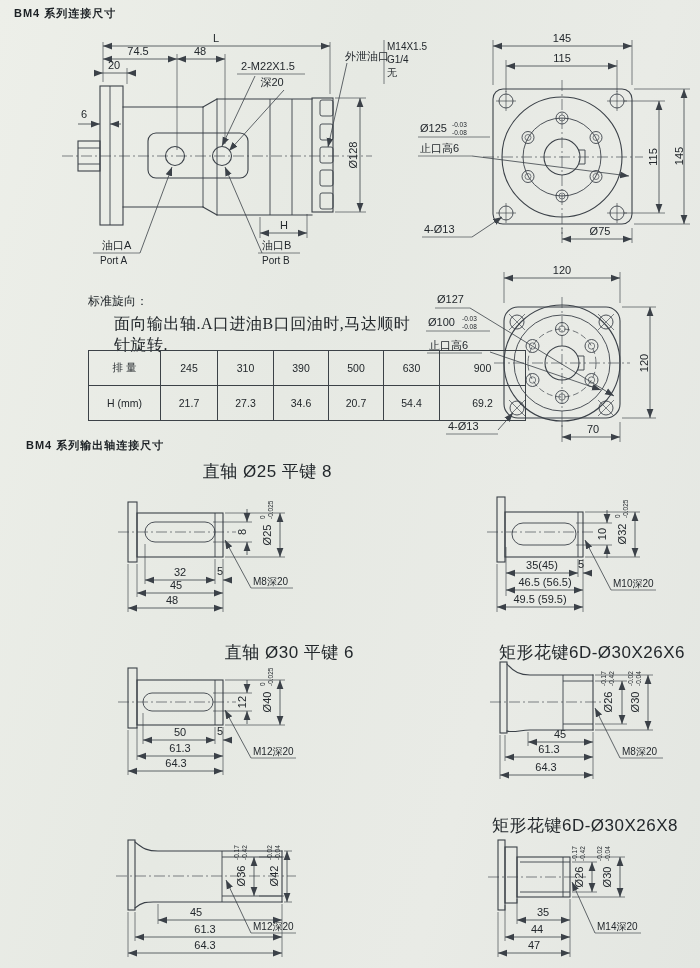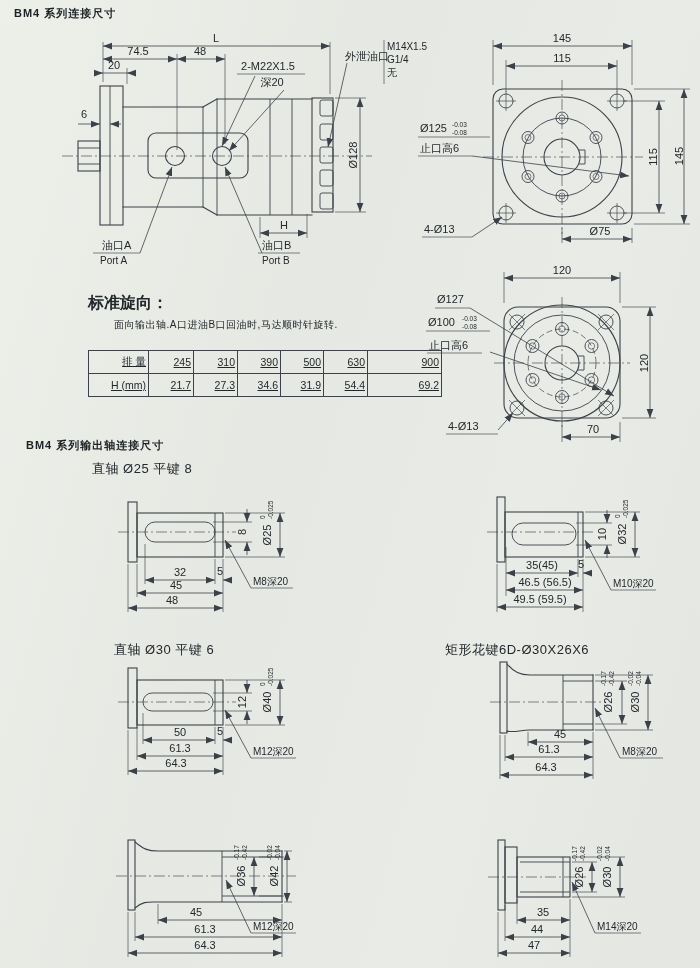--- a/index.html
+++ b/index.html
@@ -1,25 +1,25 @@
 <!DOCTYPE html>
 <html><head>
 <meta charset="utf-8">
 <style>
   html,body{margin:0;padding:0;background:#d8dad6;}
   .page{position:relative;width:700px;height:968px;margin:0 auto;overflow:hidden;
         background:linear-gradient(105deg,#edefe9 0%,#e6e9e3 40%,#e9ebe6 70%,#e3e6e1 100%);
         font-family:"Liberation Sans",sans-serif;color:#22272b;}
   .abs{position:absolute;}
   .sec-title{font-size:11px;font-weight:bold;letter-spacing:1px;color:#1c2125;}
-  .shaft-title{font-size:13px;text-align:left;color:#23282c;letter-spacing:0.5px;}
-  .rot-head{font-size:16px;font-weight:bold;}
-  .rot-body{font-size:10px;padding-left:26px;margin-top:4px;letter-spacing:0.5px;}
+  .shaft-title{font-size:17px;text-align:right;color:#23282c;letter-spacing:0.5px;}
+  .rot-head{font-size:12px;font-weight:normal;}
+  .rot-body{font-size:16px;padding-left:26px;margin-top:4px;letter-spacing:0.5px;font-family:Liberation Serif, serif;}
   table.spec{border-collapse:collapse;font-size:10.5px;color:#22272b;}
-  table.spec td{border:1px solid #3c4247;text-align:right;padding:2px;height:18px;text-decoration:underline;}
+  table.spec td{border:1px solid #3c4247;text-align:center;padding:8px;height:18px;}
   svg text{font-family:"Liberation Sans",sans-serif;fill:#23282d;}
   .ln{stroke:#3b4148;stroke-width:1.1;fill:none;stroke-linecap:square;}
   .ln2{stroke:#3b4148;stroke-width:0.9;fill:none;}
   .cl{stroke:#4a5056;stroke-width:0.7;stroke-dasharray:11 3 2 3;fill:none;}
   .dl{stroke:#3b4148;stroke-width:0.8;fill:none;}
   .xl{stroke:#3b4148;stroke-width:0.65;fill:none;}
   .dsh{stroke:#3b4148;stroke-width:0.7;stroke-dasharray:6 3;fill:none;}
   text.d{font-size:11px;}
   text.s{font-size:10px;}
   text.t{font-size:6.5px;}
@@ -47,30 +47,31 @@
       <td style="width:38px">390</td>
       <td style="width:38px">500</td>
       <td style="width:39px">630</td>
       <td style="width:69px">900</td>
     </tr>
     <tr>
       <td>H (mm)</td>
       <td>21.7</td>
       <td>27.3</td>
       <td>34.6</td>
-      <td>31.9</td>
+      <td>20.7</td>
       <td>54.4</td>
       <td>69.2</td>
     </tr>
   </tbody>
     </table>
 
   <div class="abs shaft-title" style="left:92px;top:460px;width:240px;">直轴 Ø25 平键 8</div>
   <div class="abs shaft-title" style="left:114px;top:641px;width:240px;">直轴 Ø30 平键 6</div>
   <div class="abs shaft-title" style="left:445px;top:641px;width:240px;">矩形花键6D-Ø30X26X6</div>
+  <div class="abs shaft-title" style="left:438px;top:814px;width:240px;">矩形花键6D-Ø30X26X8</div>
 
   <svg class="abs" style="left:0;top:0;" width="700" height="968" viewBox="0 0 700 968">
     <defs>
       <marker id="ar" viewBox="0 0 8 8" refX="8" refY="4" markerWidth="9" markerHeight="9" markerUnits="userSpaceOnUse" orient="auto-start-reverse">
         <path d="M0,1 L8,4 L0,7 z" fill="#3b4148"></path>
       </marker>
     </defs>
 
     <g>
       <line class="cl" x1="62" y1="156" x2="372" y2="156"></line>

